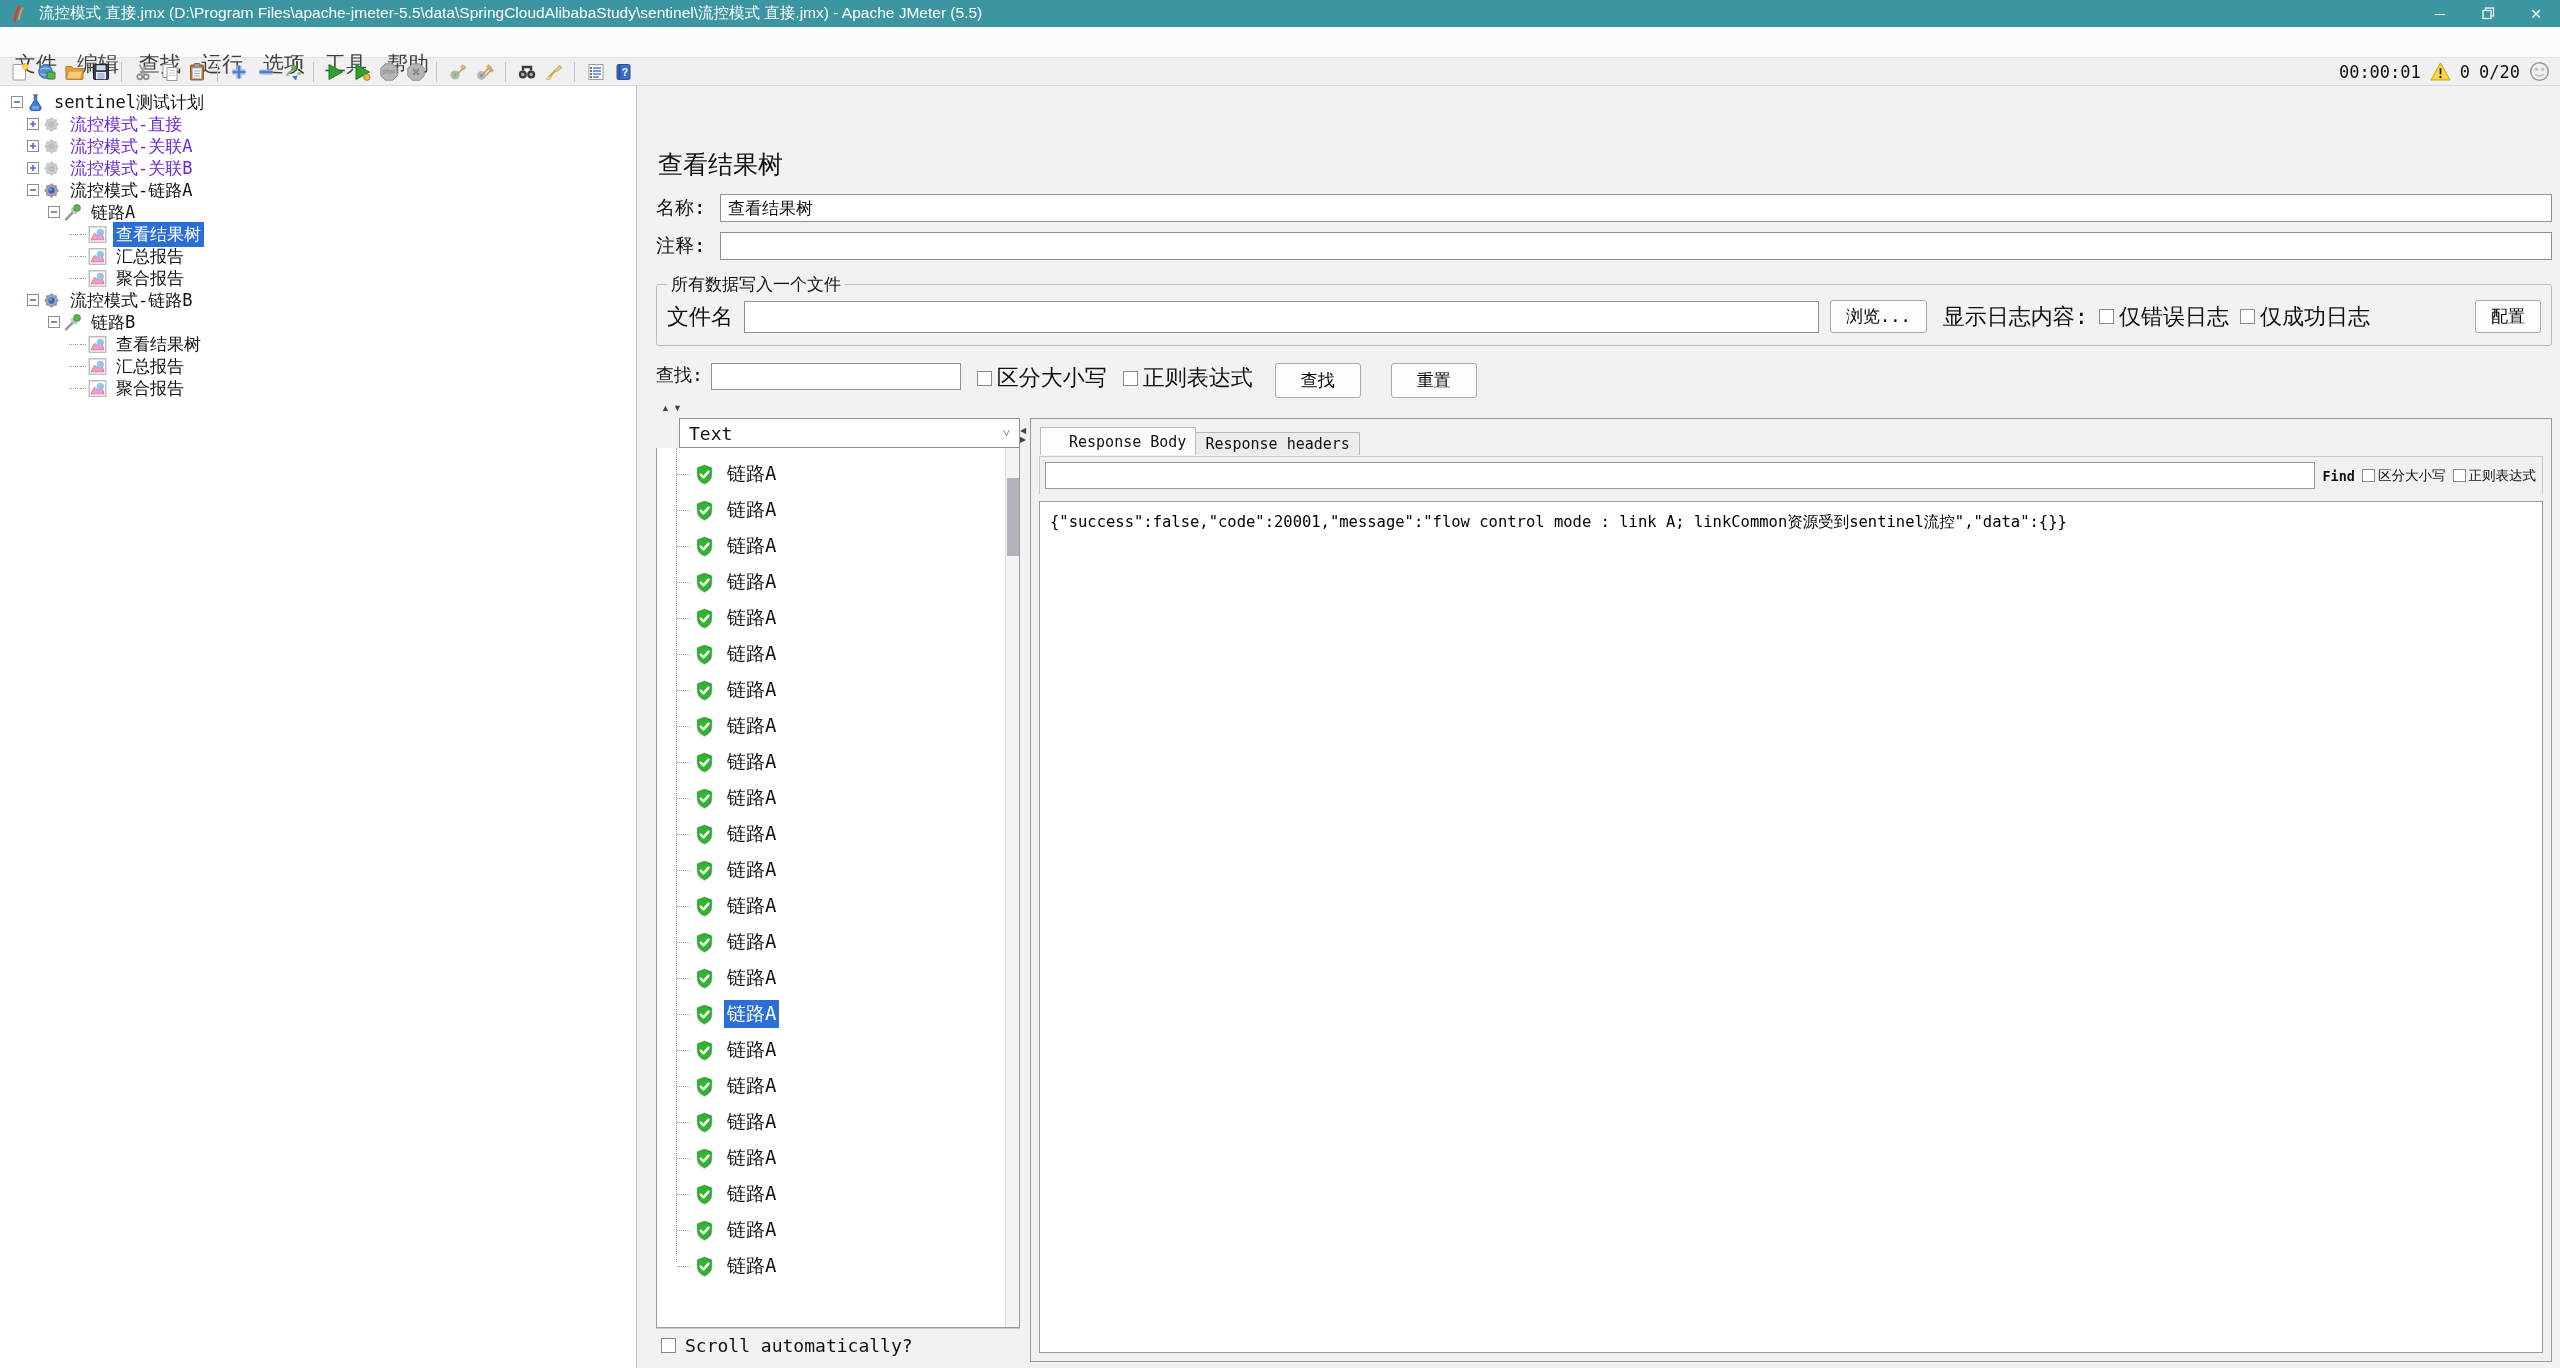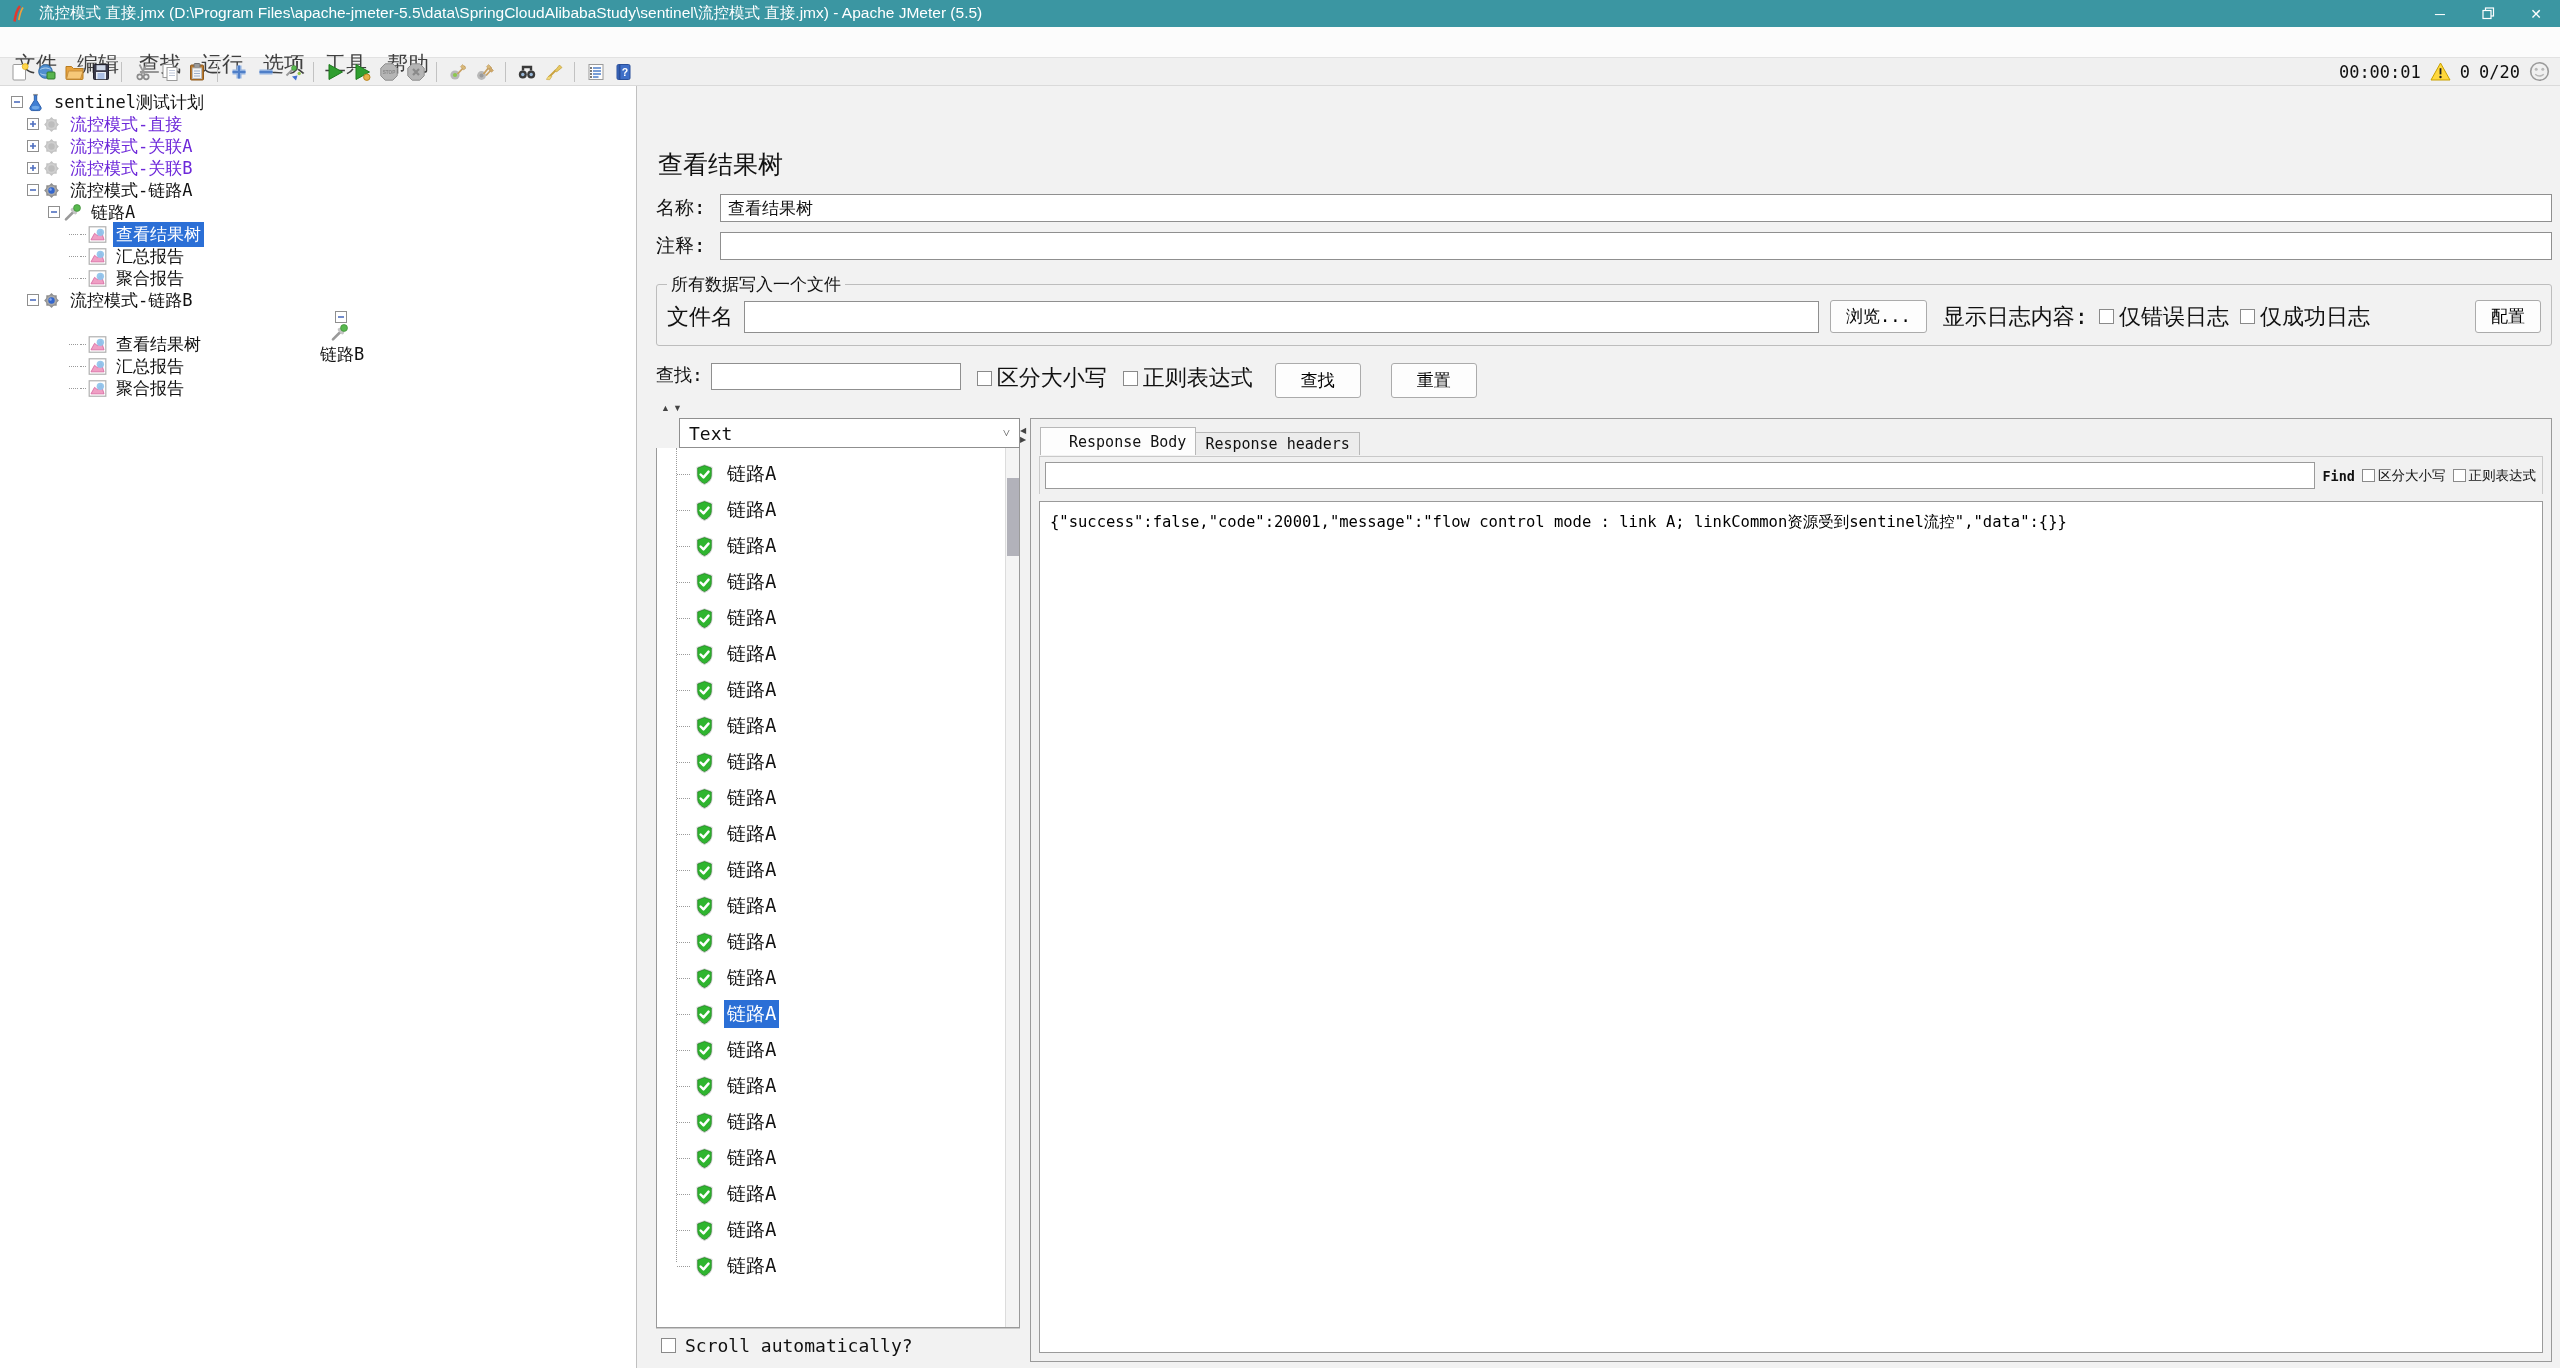--- a/index.html
+++ b/index.html
@@ -441,21 +441,21 @@
           <svg viewBox="0 0 16 16">
             <rect x="3.6" y="3.6" width="8.8" height="8.8" fill="#8f8f8f"></rect>
             <rect x="3.6" y="3.6" width="8.8" height="8.8" fill="#8f8f8f" transform="rotate(45 8 8)"></rect>
             <circle cx="8" cy="8" r="4.3" fill="#a8a8a8"></circle>
             <circle cx="8" cy="8" r="2.7" fill="#3366cc"></circle>
             <circle cx="7.2" cy="7.2" r="1" fill="#88aaee"></circle>
           </svg>
         </span>
         <span class="t-label">流控模式-链路B</span>
       </div>
-      <div class="t-row" style="padding-left: 48px; flex-direction: column;">
+      <div class="t-row" style="padding-left: 48px;">
         <span class="t-exp">
           <svg viewBox="0 0 12 12">
             <rect x=".5" y=".5" width="11" height="11" fill="#fff" stroke="#8f8f8f"></rect>
             <path d="M3 6h6" stroke="#4f6fbf" stroke-width="1.6"></path>
           </svg>
         </span>
         <span class="t-icon">
           <svg viewBox="0 0 16 16">
             <path d="M2.5 13.8l6.2-6.2" stroke="#9a9a9a" stroke-width="2.2" stroke-linecap="round"></path>
             <path d="M8 5.6l2.4 2.4" stroke="#c4c4c4" stroke-width="3" stroke-linecap="round"></path>

